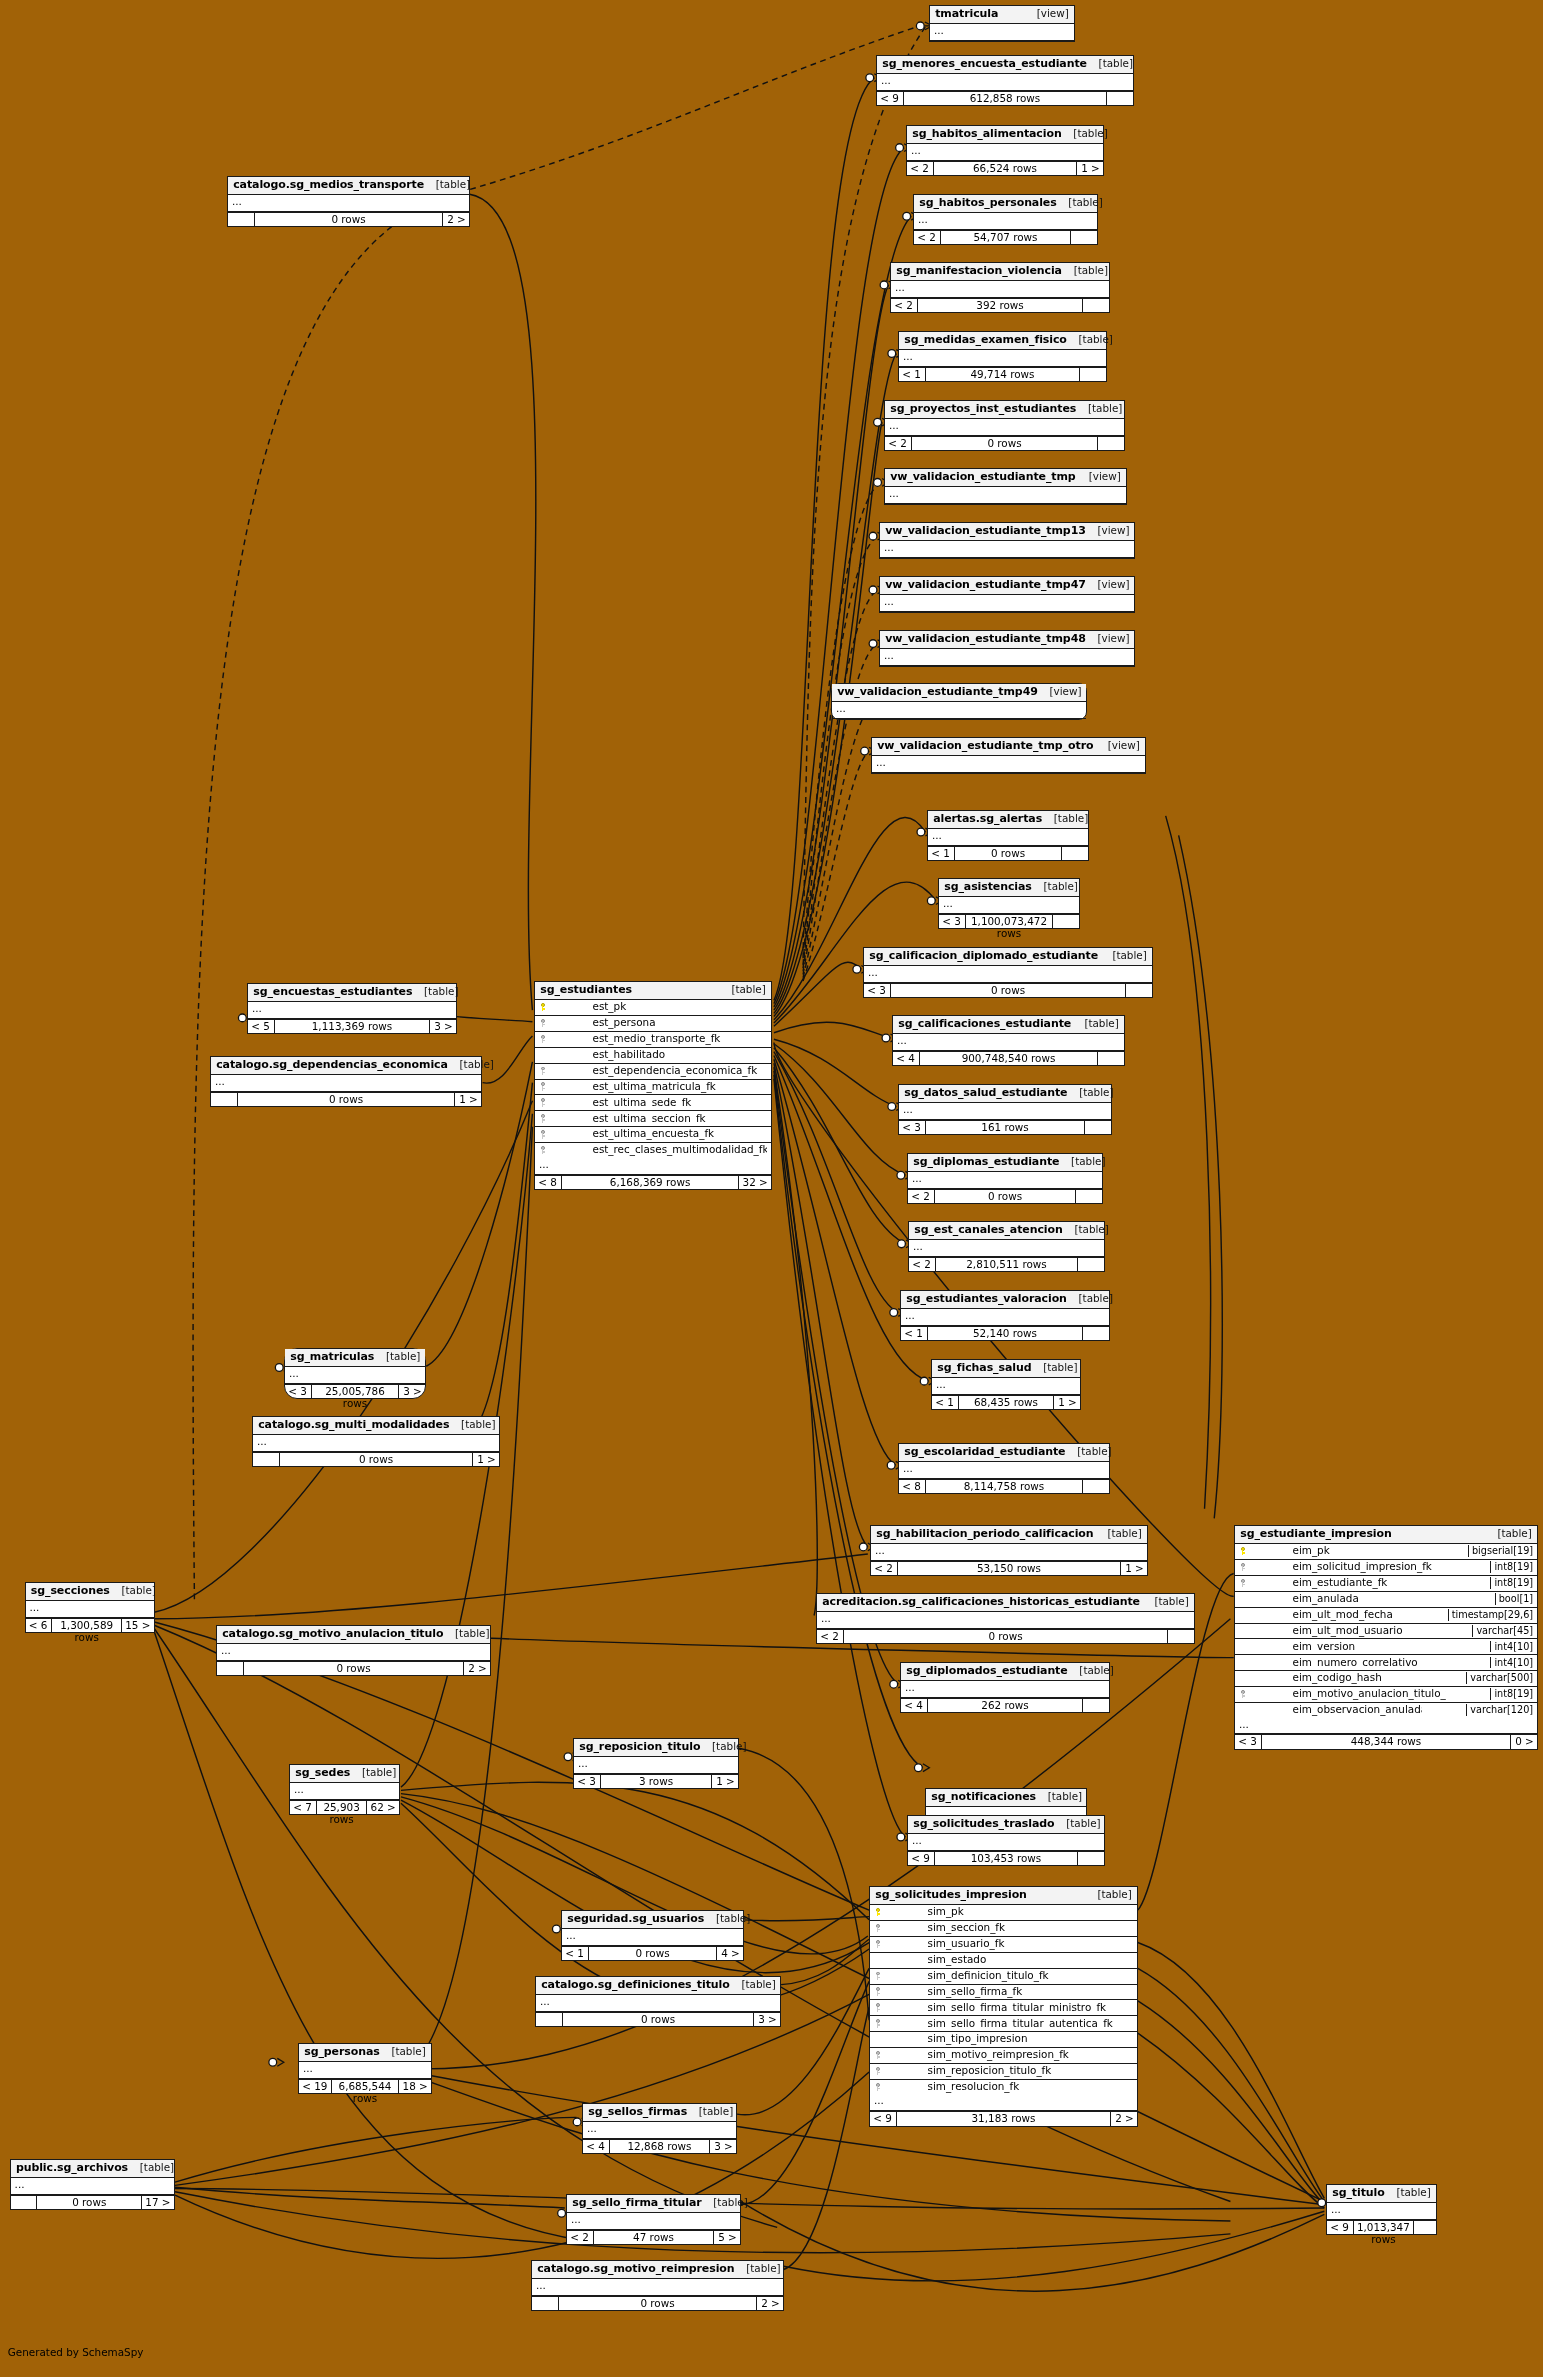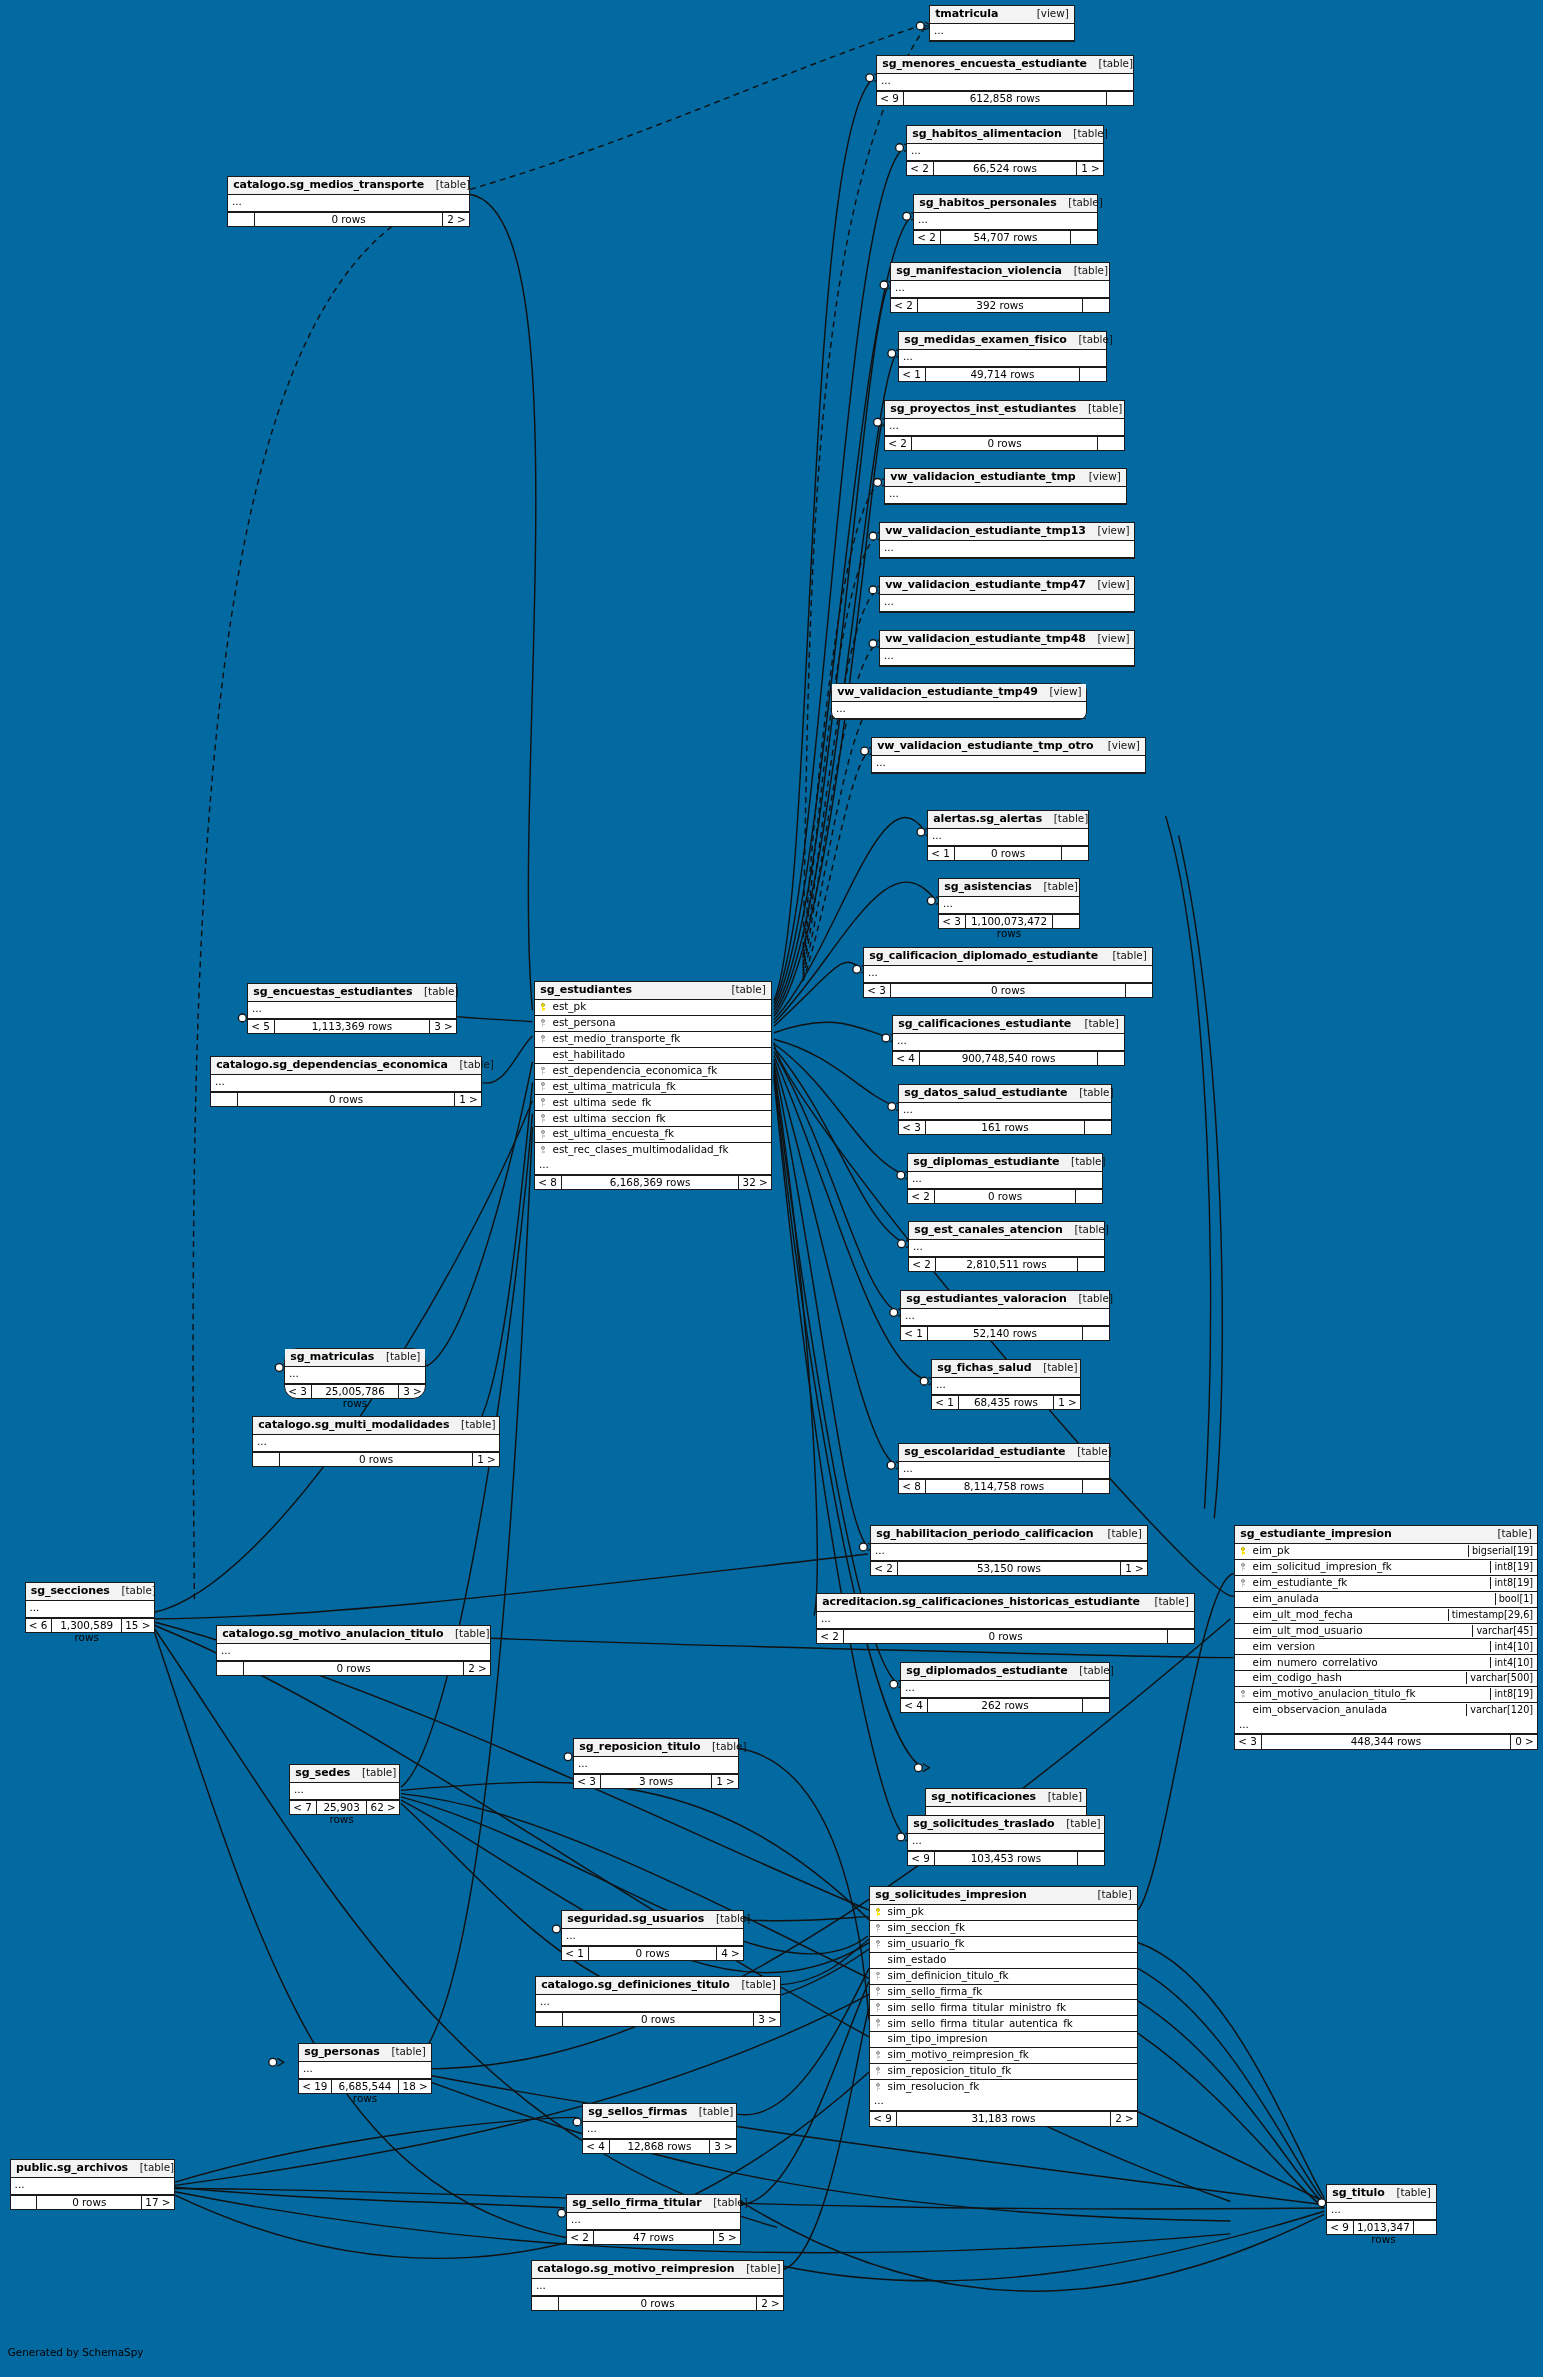--- a/index.html
+++ b/index.html
@@ -1,21 +1,21 @@
 <!DOCTYPE html>
 <html style="font-size:10.4px"><head>
 <meta charset="utf-8">
 <title>SchemaSpy Relationships Diagram</title>
 <style>
   html,body{margin:0;padding:0;background:#ffffff;}
   #canvas{
     position:relative;
     width:1544px;
     height:2377px;
-    background:#0369a1;
+    background:#a16207;
     font-family:"DejaVu Sans","Liberation Sans",sans-serif;
     overflow:hidden;
   }
   #edges{position:absolute;left:0;top:0;width:1544px;height:2377px;pointer-events:none;}
   .node{
     position:absolute;
     border:1.3px solid #1a1a1a;
     background:#ffffff;
     box-sizing:border-box;
     font-size:11px;
@@ -33,20 +33,21 @@
   .node .ttype{font-size:10.4px;color:#111;padding-left:11.7px;white-space:nowrap;}
   .node .collist{border-bottom:0;}
   .node .col{
     display:flex;align-items:center;
     border-bottom:0.6px solid #1a1a1a;
     padding:0.6px 3.9px 1.3px 3.9px;
     height:13px;
     line-height:11.7px;
     font-size:10.4px;
     white-space:nowrap;
+    gap:40px;
   }
   .node .col:last-child{border-bottom:0;}
   .node .col .ktxt{flex:1 1 auto;padding-left:1.3px;overflow:hidden;}
   .node .col .ctype{flex:0 0 auto;border-left:0.6px solid #1a1a1a;padding-left:3.2px;margin-left:3.9px;font-size:9.7px;}
   .node .ellipsis{
     border-bottom:0.6px solid #1a1a1a;
     padding:0.6px 3.9px 1.9px 3.9px;
     height:13px;line-height:11px;font-size:10.4px;color:#000;
   }
   .node .footer{

